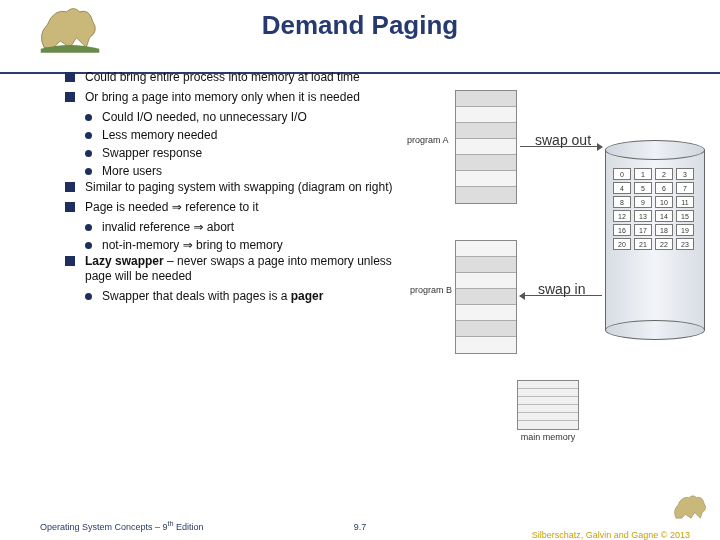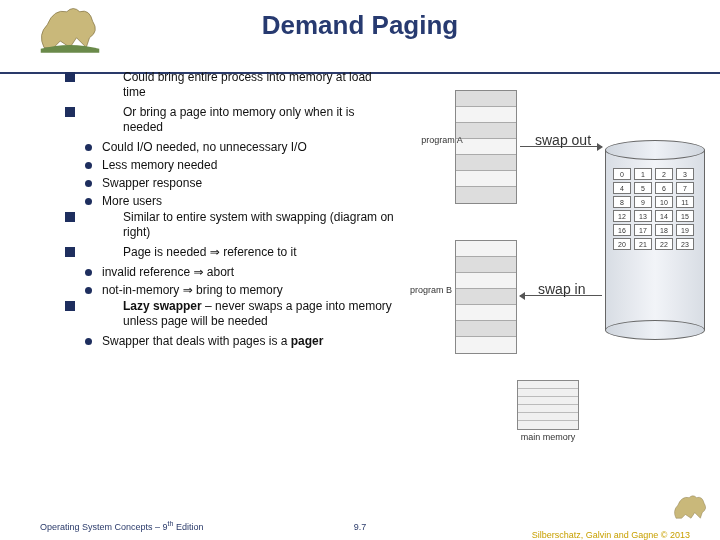--- a/index.html
+++ b/index.html
@@ -30,21 +30,21 @@
   .content {
     position: absolute;
     left: 65px; top: 70px;
     width: 330px;
     font-size: 12px;
     color: #111;
     line-height: 1.25;
   }
   .b1 { display: flex; margin-bottom: 5px; }
   .b1 .m { width: 10px; height: 10px; background: #1e2e5e; margin-top: 2px; flex-shrink: 0; margin-right: 10px; }
-  .b1 .t { flex: 1; margin-left: 38px; }
+  .b1 .t { flex: 1; }
   .b2 { display: flex; margin-left: 20px; margin-top: 3px; margin-bottom: 1px; }
   .b2 .m { width: 7px; height: 7px; border-radius: 50%; background: #1e2e5e; margin-top: 4px; flex-shrink: 0; margin-right: 10px; }
   .b2 .t { flex: 1; }
   .bold { font-weight: bold; }
   .arrow::before { content: "⇒"; }
 
   .diagram {
     position: absolute;
     left: 400px; top: 90px;
     width: 310px; height: 360px;
@@ -169,21 +169,21 @@
     <div class="b2">
       <div class="m"></div>
       <div class="t">Swapper response</div>
     </div>
     <div class="b2">
       <div class="m"></div>
       <div class="t">More users</div>
     </div>
     <div class="b1">
       <div class="m"></div>
-      <div class="t">Similar to entire system with swapping (diagram on right)</div>
+      <div class="t">Similar to paging system with swapping (diagram on right)</div>
     </div>
     <div class="b1">
       <div class="m"></div>
       <div class="t">Page is needed <span class="arrow"></span> reference to it</div>
     </div>
     <div class="b2">
       <div class="m"></div>
       <div class="t">invalid reference <span class="arrow"></span> abort</div>
     </div>
     <div class="b2">
@@ -203,21 +203,21 @@
 <div class="diagram">
   <div class="prog" style="left:55px; top:0;">
     <div class="slot fill"></div>
       <div class="slot"></div>
       <div class="slot fill"></div>
       <div class="slot"></div>
     <div class="slot fill"></div>
       <div class="slot"></div>
       <div class="slot fill"></div>
   </div>
-  <div class="lbl" style="left:16px; top:45px; width:52px; text-align:center;">program A</div>
+  <div class="lbl" style="left:7px; top:45px; width:52px; text-align:left;">program A</div>
 
   <div class="prog" style="left:55px; top:150px;">
     <div class="slot"></div>
       <div class="slot fill"></div>
       <div class="slot"></div>
       <div class="slot fill"></div>
     <div class="slot"></div>
       <div class="slot fill"></div>
       <div class="slot"></div>
   </div>

